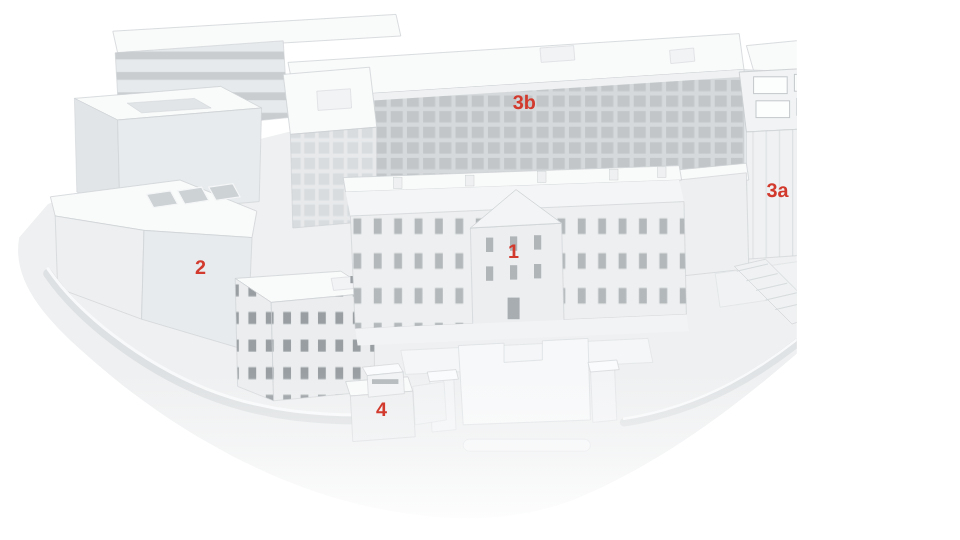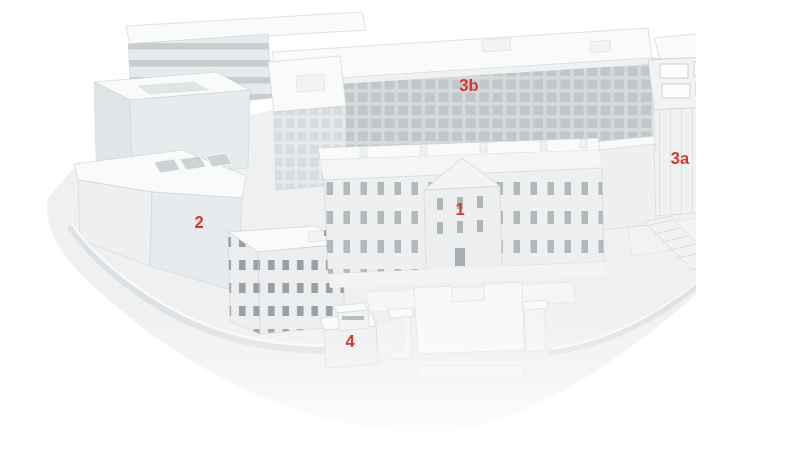--- a/index.html
+++ b/index.html
@@ -1,18 +1,18 @@
 <!DOCTYPE html>
 <html style="--background: #ffffff; --ground: #eff0f1; --roof: #f9fafa; --face-light: #edeff0; --face-mid: #e8ebed; --face-dark: #e2e5e7; --window-grid: #c2c6c9; --window-dark: #989ea2; --outline: #cbcfd2; --label-color: #d23a2e;"><head>
 <meta charset="utf-8">
 <title>3D Site Model</title>
 <style>
   html,body{margin:0;padding:0;}
   body{background:var(--background,#ffffff);font-family:"Liberation Sans",sans-serif;}
-  .stage{width:664px;height:450px;position:relative;overflow:hidden;background:var(--background,#ffffff);margin-left:32px;}
+  .stage{width:664px;height:450px;position:relative;overflow:hidden;background:var(--background,#ffffff);}
   svg{display:block;}
   .ground{fill:var(--ground,#eff0f1);}
   .roof{fill:var(--roof,#f9fafa);stroke:var(--outline,#cbcfd2);stroke-width:.6;}
   .face-l{fill:var(--face-light,#edeff0);stroke:var(--outline,#cbcfd2);stroke-width:.5;}
   .face-m{fill:var(--face-mid,#e8ebed);stroke:var(--outline,#cbcfd2);stroke-width:.5;}
   .face-d{fill:var(--face-dark,#e2e5e7);stroke:var(--outline,#cbcfd2);stroke-width:.4;}
   .white{fill:#fafbfc;stroke:var(--outline,#cbcfd2);stroke-width:.5;}
   .lite{fill:#f2f3f5;stroke:var(--outline,#cbcfd2);stroke-width:.4;}
   .lbl{font:700 16.5px "Liberation Sans",sans-serif;fill:var(--label-color,#d23a2e);text-anchor:middle;}
 </style>

